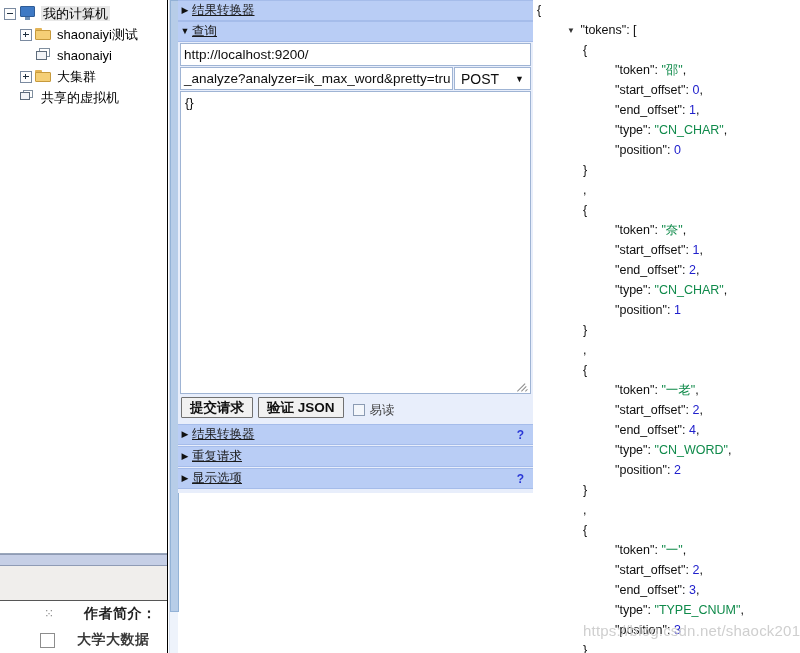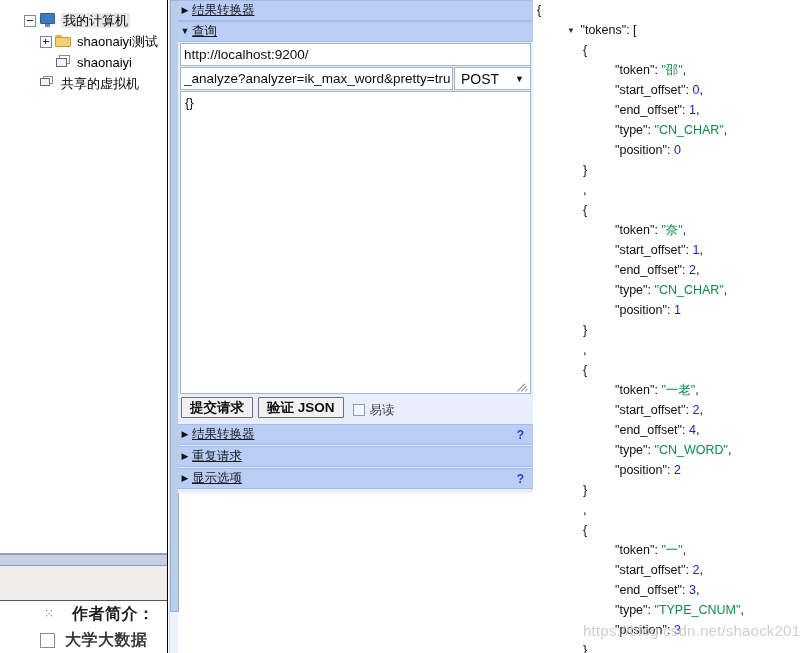--- a/index.html
+++ b/index.html
@@ -22,22 +22,21 @@
     position: absolute;
     left: 0; top: 0;
     width: 168px;
     height: 653px;
     background: #ffffff;
     border-right: 1px solid #000;
     box-sizing: border-box;
     overflow: hidden;
   }
   #vm-tree {
-    padding: 10px 0 0 0;
-    margin-left: 20px;
+    padding: 3px 0 0 0;
   }
   .tree-row {
     display: flex;
     align-items: center;
     height: 21px;
     padding-left: 4px;
     white-space: nowrap;
     font-size: 13px;
   }
   .tw {
@@ -193,24 +192,24 @@
     margin-left: 36px;
   }
   .blog-sq {
     width: 15px; height: 15px;
     border: 1px solid #8d8d8d;
     margin-left: 40px;
     flex: 0 0 auto;
     box-sizing: border-box;
   }
   .blog-txt {
-    font-size: 16px;
+    font-size: 14px;
     font-weight: bold;
     color: #3a3a3a;
-    margin-left: 10px;
+    margin-left: 22px;
     letter-spacing: 0.5px;
   }
   .blog-txt.clip { color: #1f1f1f; }
 
   
   #vm-scroll {
     position: absolute;
     left: 169px; top: 0;
     width: 9px; height: 653px;
     background: #eef3fb;
@@ -432,20 +431,25 @@
       </div>
       <div class="tree-row">
         <span class="tw box plus ind2"></span>
         <span class="ic ic-folder"></span>
         <span class="tree-label">shaonaiyi测试</span>
       </div>
       <div class="tree-row">
         <span class="tw spacer ind2"></span>
         <span class="ic ic-vm"></span>
         <span class="tree-label">shaonaiyi</span>
+      </div>
+      <div class="tree-row">
+        <span class="tw box plus ind2"></span>
+        <span class="ic ic-folder"></span>
+        <span class="tree-label">大集群</span>
       </div>
       <div class="tree-row">
         <span class="tw spacer ind1"></span>
         <span class="ic ic-sharedvm"></span>
         <span class="tree-label">共享的虚拟机</span>
       </div>
     </div>
 
   <div id="vm-bottom">
     <div class="sep-line"></div>

